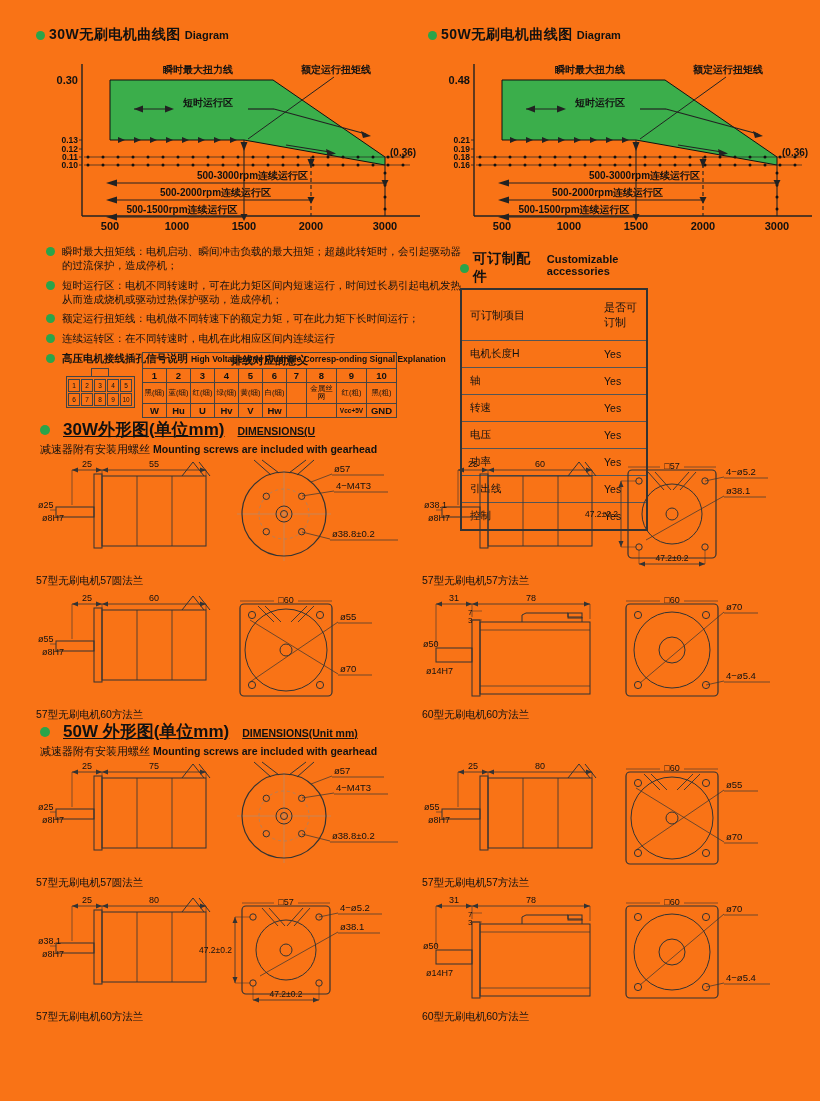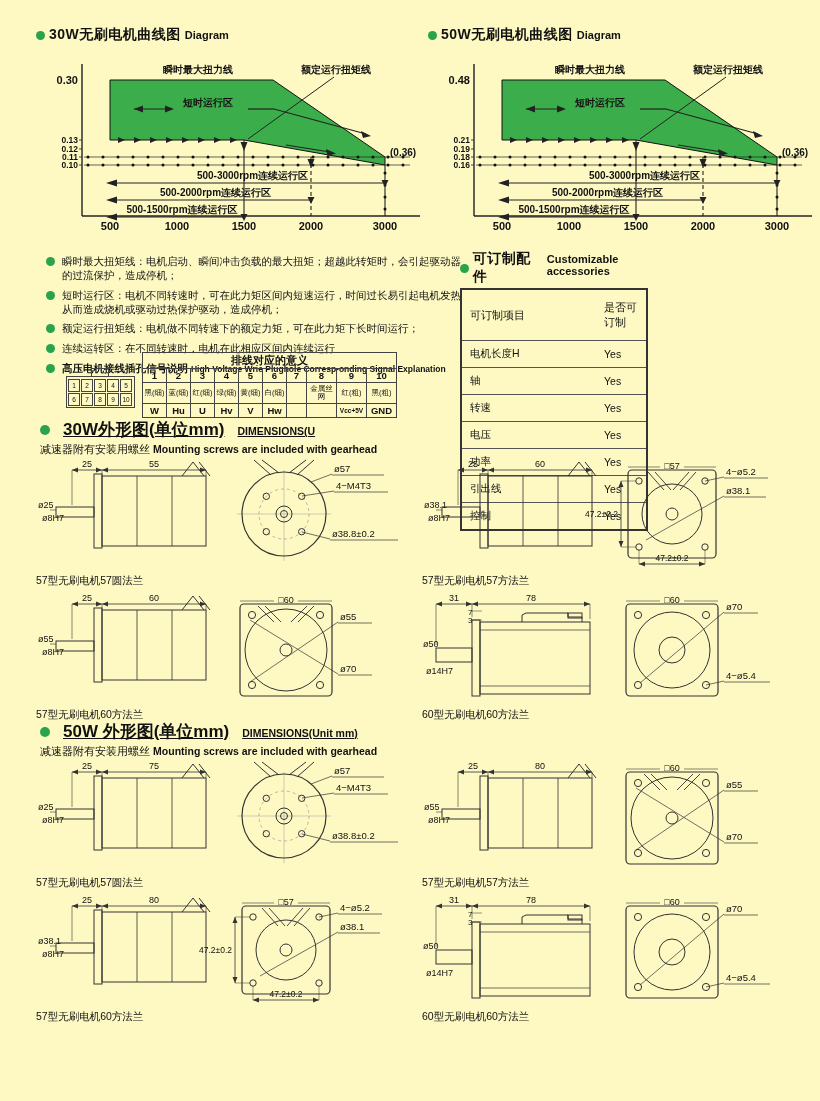--- a/index.html
+++ b/index.html
@@ -1,16 +1,16 @@
 <!DOCTYPE html>
 <html><head>
 <meta charset="utf-8">
 <style>
   html,body{margin:0;padding:0;background:#e8e8e8;}
-  .page{position:relative;width:820px;height:1101px;background:#fef9c3;margin:0 auto;
+  .page{position:relative;width:820px;height:1101px;background:#f97316;margin:0 auto;
         font-family:"Liberation Sans",sans-serif;color:#111;overflow:hidden;}
   .abs{position:absolute;}
   .sec-title{display:flex;align-items:baseline;gap:4px;margin-bottom:2px;}
   .dot{width:9px;height:9px;border-radius:50%;background:#2aa44a;display:inline-block;align-self:center;}
   .sec-title .zh{font-weight:bold;font-size:14px;letter-spacing:.5px;}
   .sec-title .en{font-weight:bold;font-size:11px;}
   .dim-head .h1{display:flex;align-items:baseline;gap:13px;text-decoration:underline;}
   .dim-head .h1 .zh{font-weight:bold;font-size:17px;}
   .dim-head .h1 .en-sm{font-weight:bold;font-size:10.5px;}
   .dim-head .h1 .dot{width:10px;height:10px;}
@@ -272,21 +272,21 @@
           <polygon points="70,171 81,167.5 81,174.5" fill="#222"></polygon>
           <polygon points="208,175 204.5,168 211.5,168" fill="#222"></polygon>
           <text x="74" y="184" font-size="11" text-anchor="middle" font-weight="bold" fill="#111">500</text>
           <text x="141" y="184" font-size="11" text-anchor="middle" font-weight="bold" fill="#111">1000</text>
           <text x="208" y="184" font-size="11" text-anchor="middle" font-weight="bold" fill="#111">1500</text>
           <text x="275" y="184" font-size="11" text-anchor="middle" font-weight="bold" fill="#111">2000</text>
           <text x="349" y="184" font-size="11" text-anchor="middle" font-weight="bold" fill="#111">3000</text>
         </svg></div>
   </section>
 
-  <section class="abs" style="left:46px;top:255px;width:416px;">
+  <section class="abs" style="left:46px;top:245px;width:416px;">
     <ul class="notes" id="notesList">
         <li><span class="ndot"></span>瞬时最大扭矩线：电机启动、瞬间冲击负载的最大扭矩；超越此转矩时，会引起驱动器的过流保护，造成停机；</li>
         <li><span class="ndot"></span>短时运行区：电机不同转速时，可在此力矩区间内短速运行，时间过长易引起电机发热从而造成烧机或驱动过热保护驱动，造成停机；</li>
         <li><span class="ndot"></span>额定运行扭矩线：电机做不同转速下的额定力矩，可在此力矩下长时间运行；</li>
         <li><span class="ndot"></span>连续运转区：在不同转速时，电机在此相应区间内连续运行</li>
         <li class="bold5"><span class="ndot"></span>高压电机接线插孔信号说明 <span class="en">High Voltage Wrie Plughole Corresp-onding Signal Explanation</span></li>
       </ul>
   </section>
 
   <section class="abs" style="left:460px;top:250px;width:220px;">

